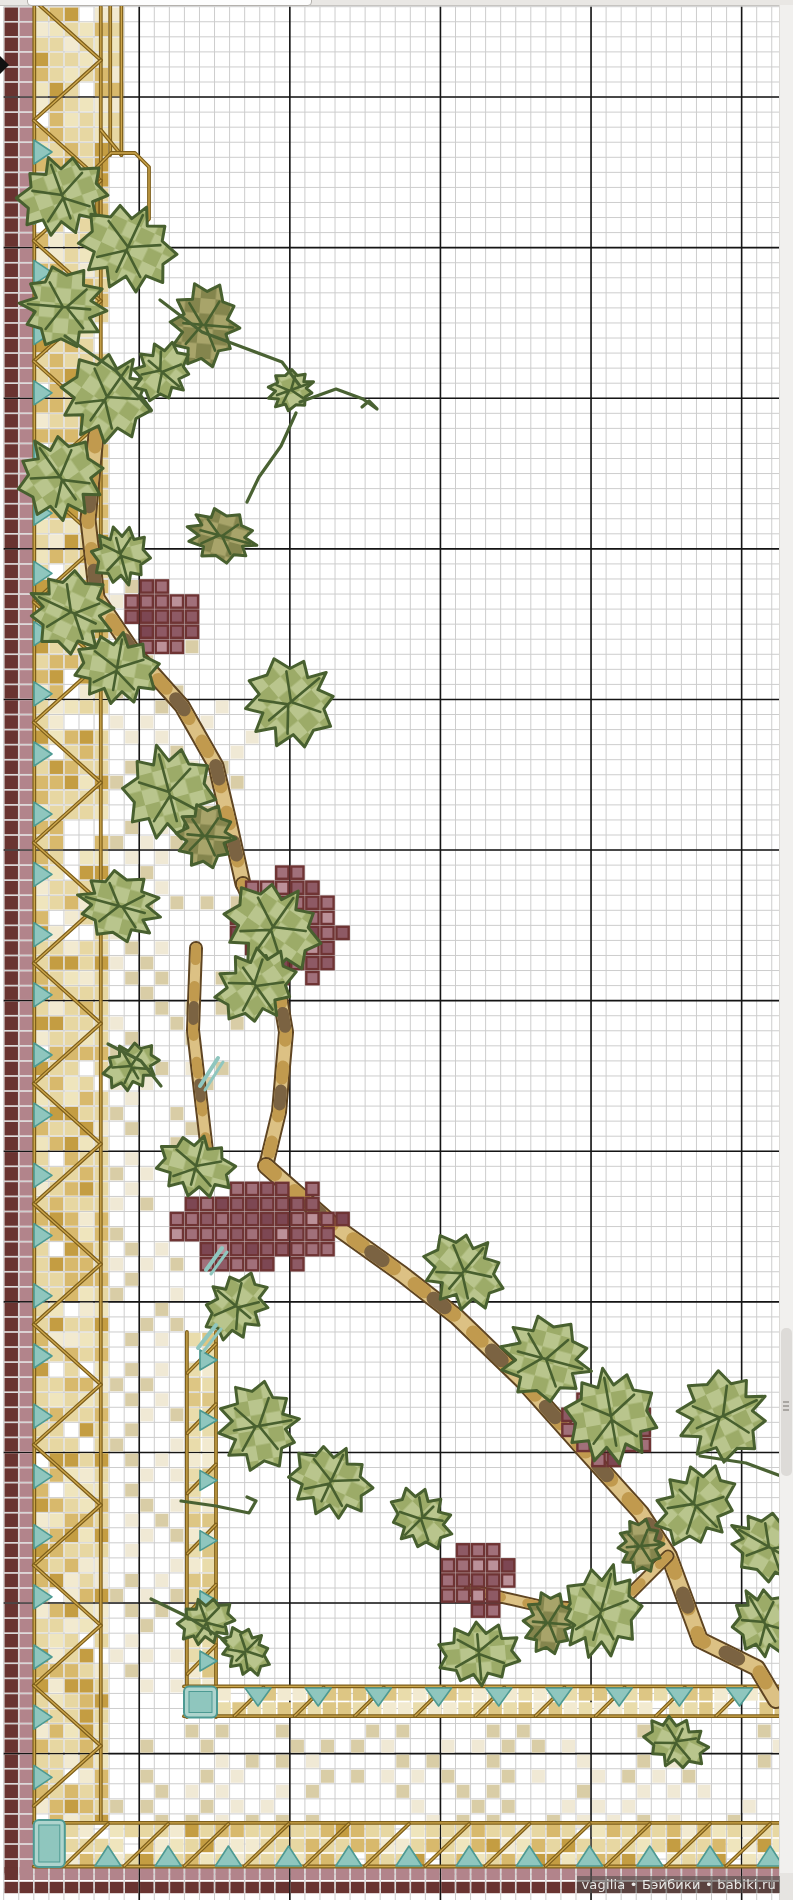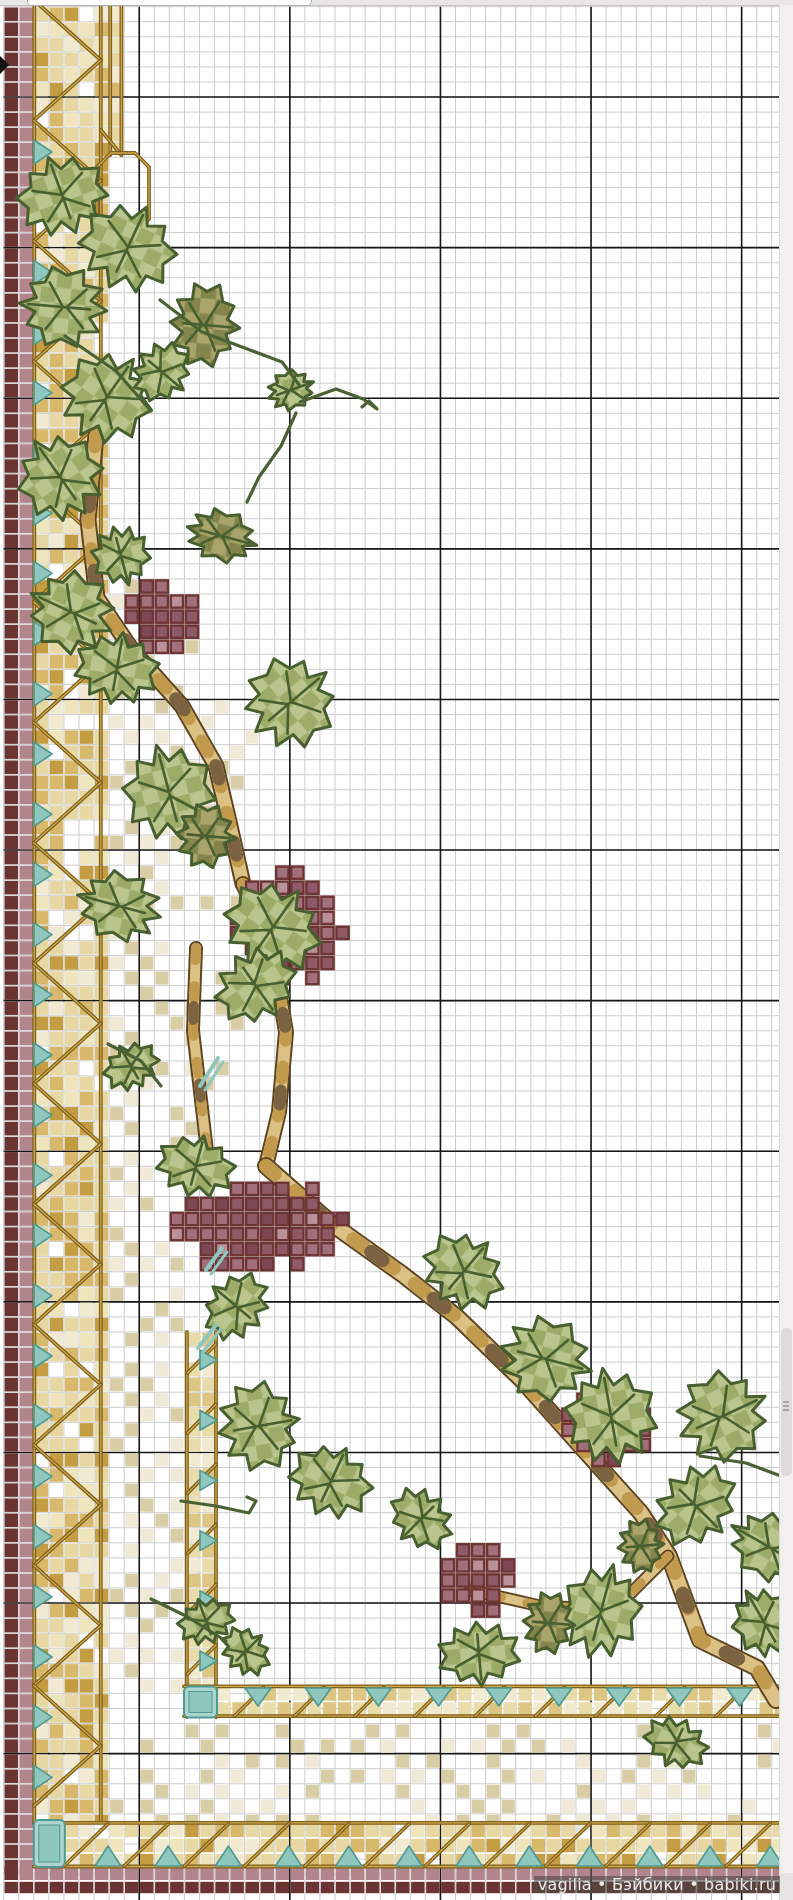--- a/index.html
+++ b/index.html
@@ -12,21 +12,21 @@
                  border:1.5px solid #b4b1ad;border-radius:4px;z-index:6;}
   .right-strip{position:absolute;left:779px;top:5px;width:14px;height:1895px;background:#f1f0ee;
                border-left:1px solid #dcdad7;box-sizing:border-box;z-index:5;}
   .scroll-thumb{position:absolute;left:1px;top:1323px;width:11px;height:148px;background:#dddbd8;
                 border-radius:5px;}
   .scroll-grip{position:absolute;left:3px;width:6px;height:1.5px;background:#a9a6a2;}
   .scroll-corner{position:absolute;left:0;top:1868px;width:14px;height:27px;background:#e6e4e1;}
   .edge-marker{position:absolute;left:0;top:56px;width:0;height:0;z-index:6;
                border-left:9px solid #111;border-top:9px solid transparent;border-bottom:9px solid transparent;}
   .watermark{position:absolute;right:13px;top:1876px;height:17px;line-height:17px;
-             background:rgba(80,76,72,0.62);color:#e9e9e7;font-size:16px;padding:0 4px;
+             background:rgba(80,76,72,0.62);color:#e9e9e7;font-size:13px;padding:0 4px;
              letter-spacing:0.2px;z-index:7;white-space:nowrap;}
 </style>
 </head>
 <body>
 
 <div id="stage">
   <svg id="pattern-svg" width="793" height="1900">
       <defs>
         <pattern id="leafL" patternUnits="userSpaceOnUse" x="3.7" y="6.7" width="30.12" height="30.12">
           <rect x="0" y="0" width="30.12" height="30.12" fill="#b9c58d"></rect>

